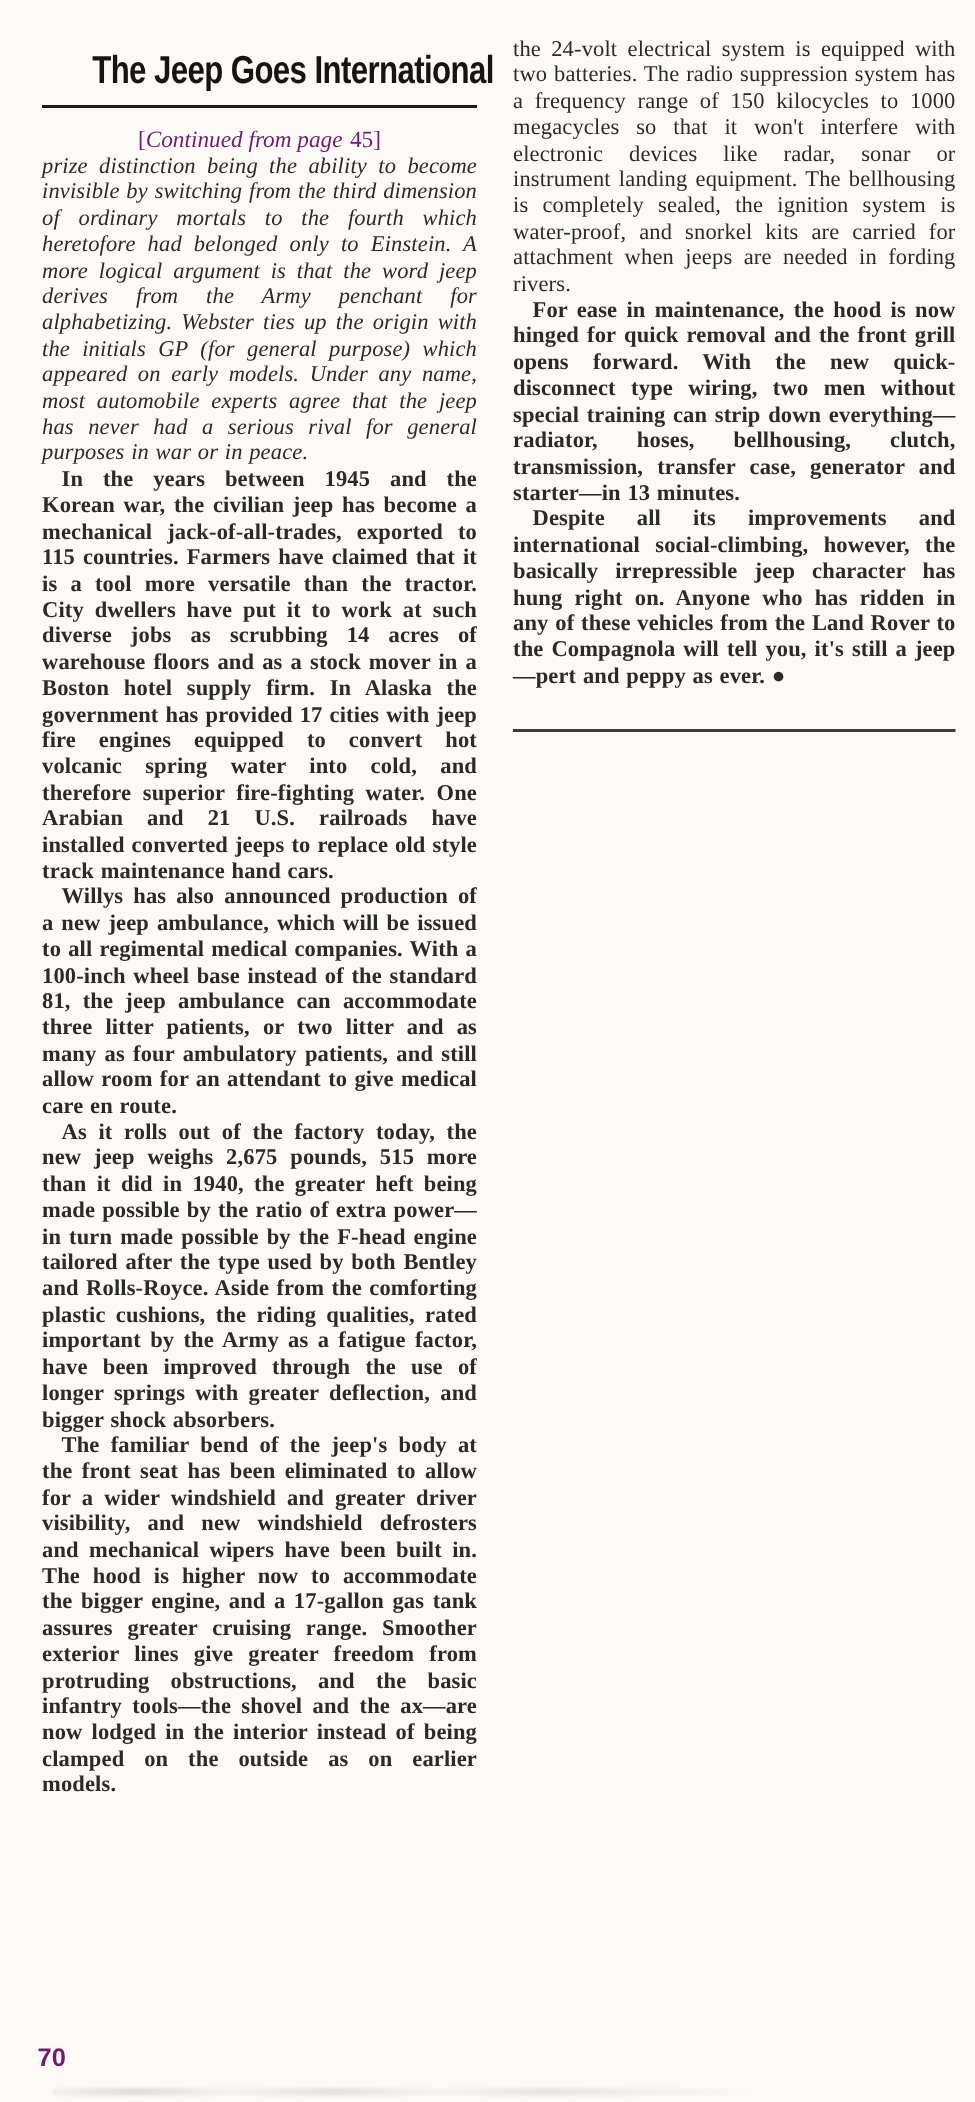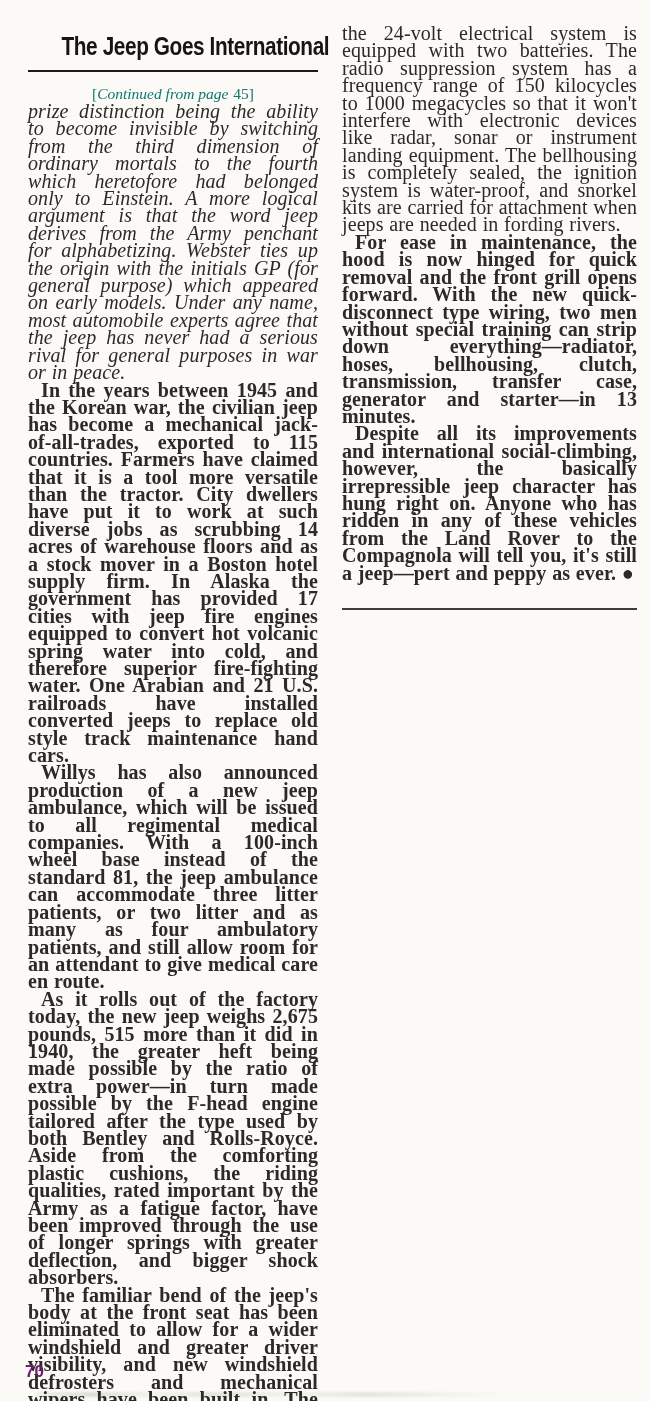--- a/index.html
+++ b/index.html
@@ -51,36 +51,36 @@
   }
   .title-rule {
     margin-top: 8px;
     border: 0;
     border-top: 2.5px solid #1c1b19;
   }
   .continued {
     margin: 13px 0 0 0;
     text-align: center;
     font-size: 15.5px;
-    color: #0f766e;
+    color: #701a75;
   }
   .continued .ital {
     font-style: italic;
   }
   .continued .pg {
     margin-left: 5px;
   }
   
   .body-start {
     margin-top: 19px;
     font-style: italic;
   }
   p.body {
     margin: 0;
-    font-size: 20px;
+    font-size: 15px;
     line-height: 17.4px;
     text-align: justify;
     letter-spacing: 0.1px;
     word-spacing: 0.6px;
   }
   p.body.indent {
     text-indent: 13px;
     font-weight: bold;
   }
   

